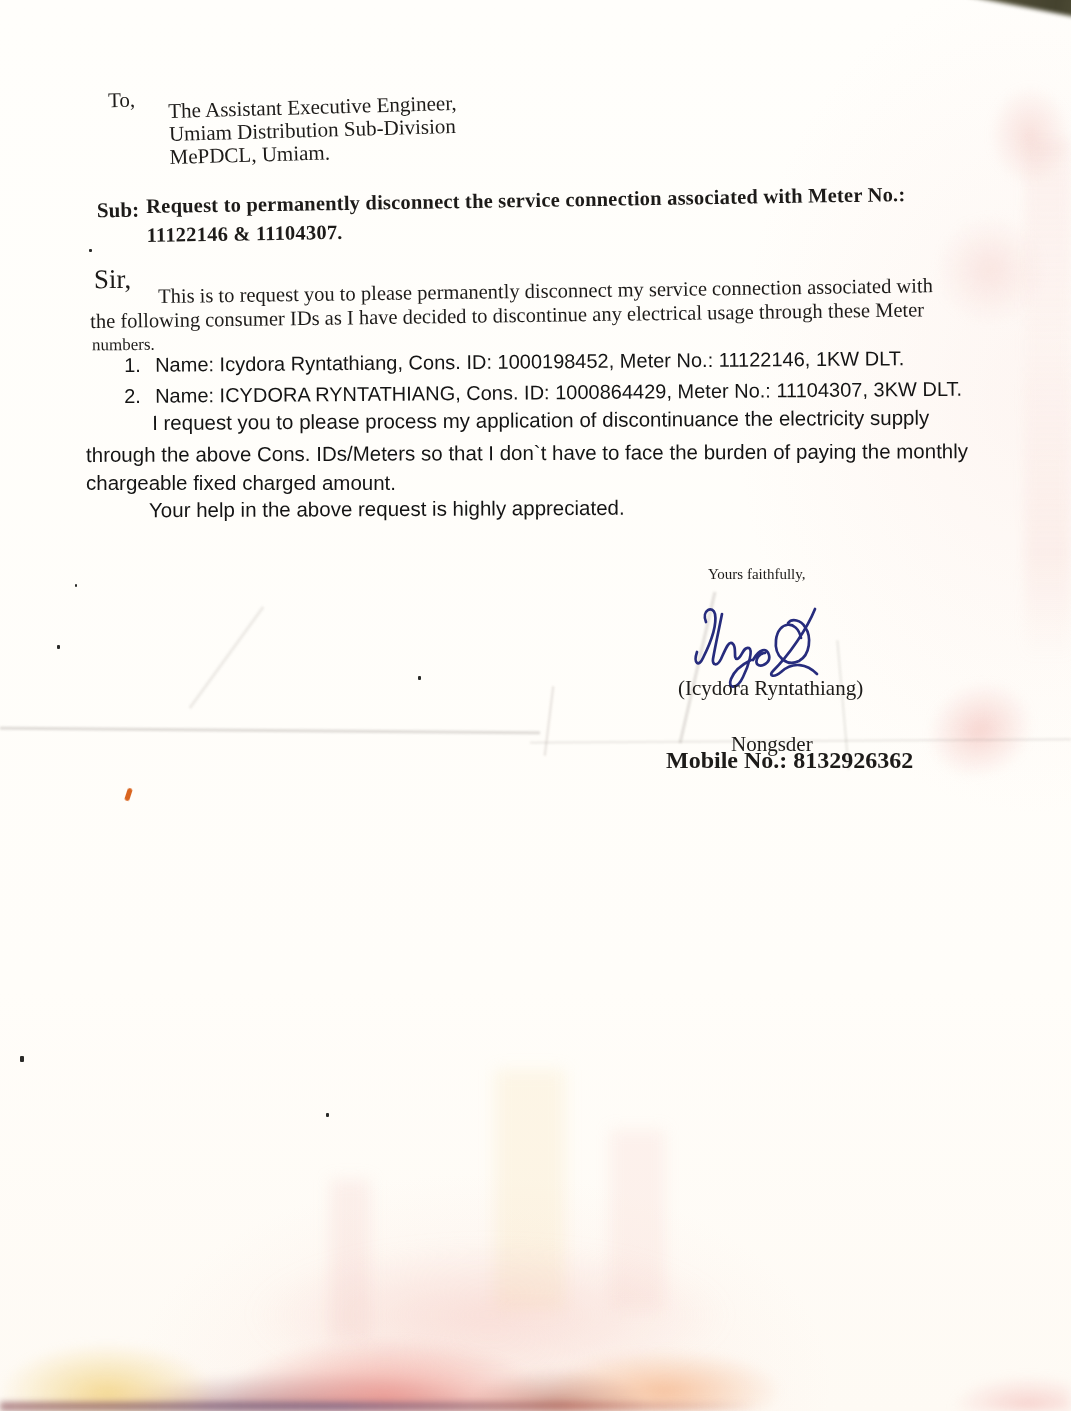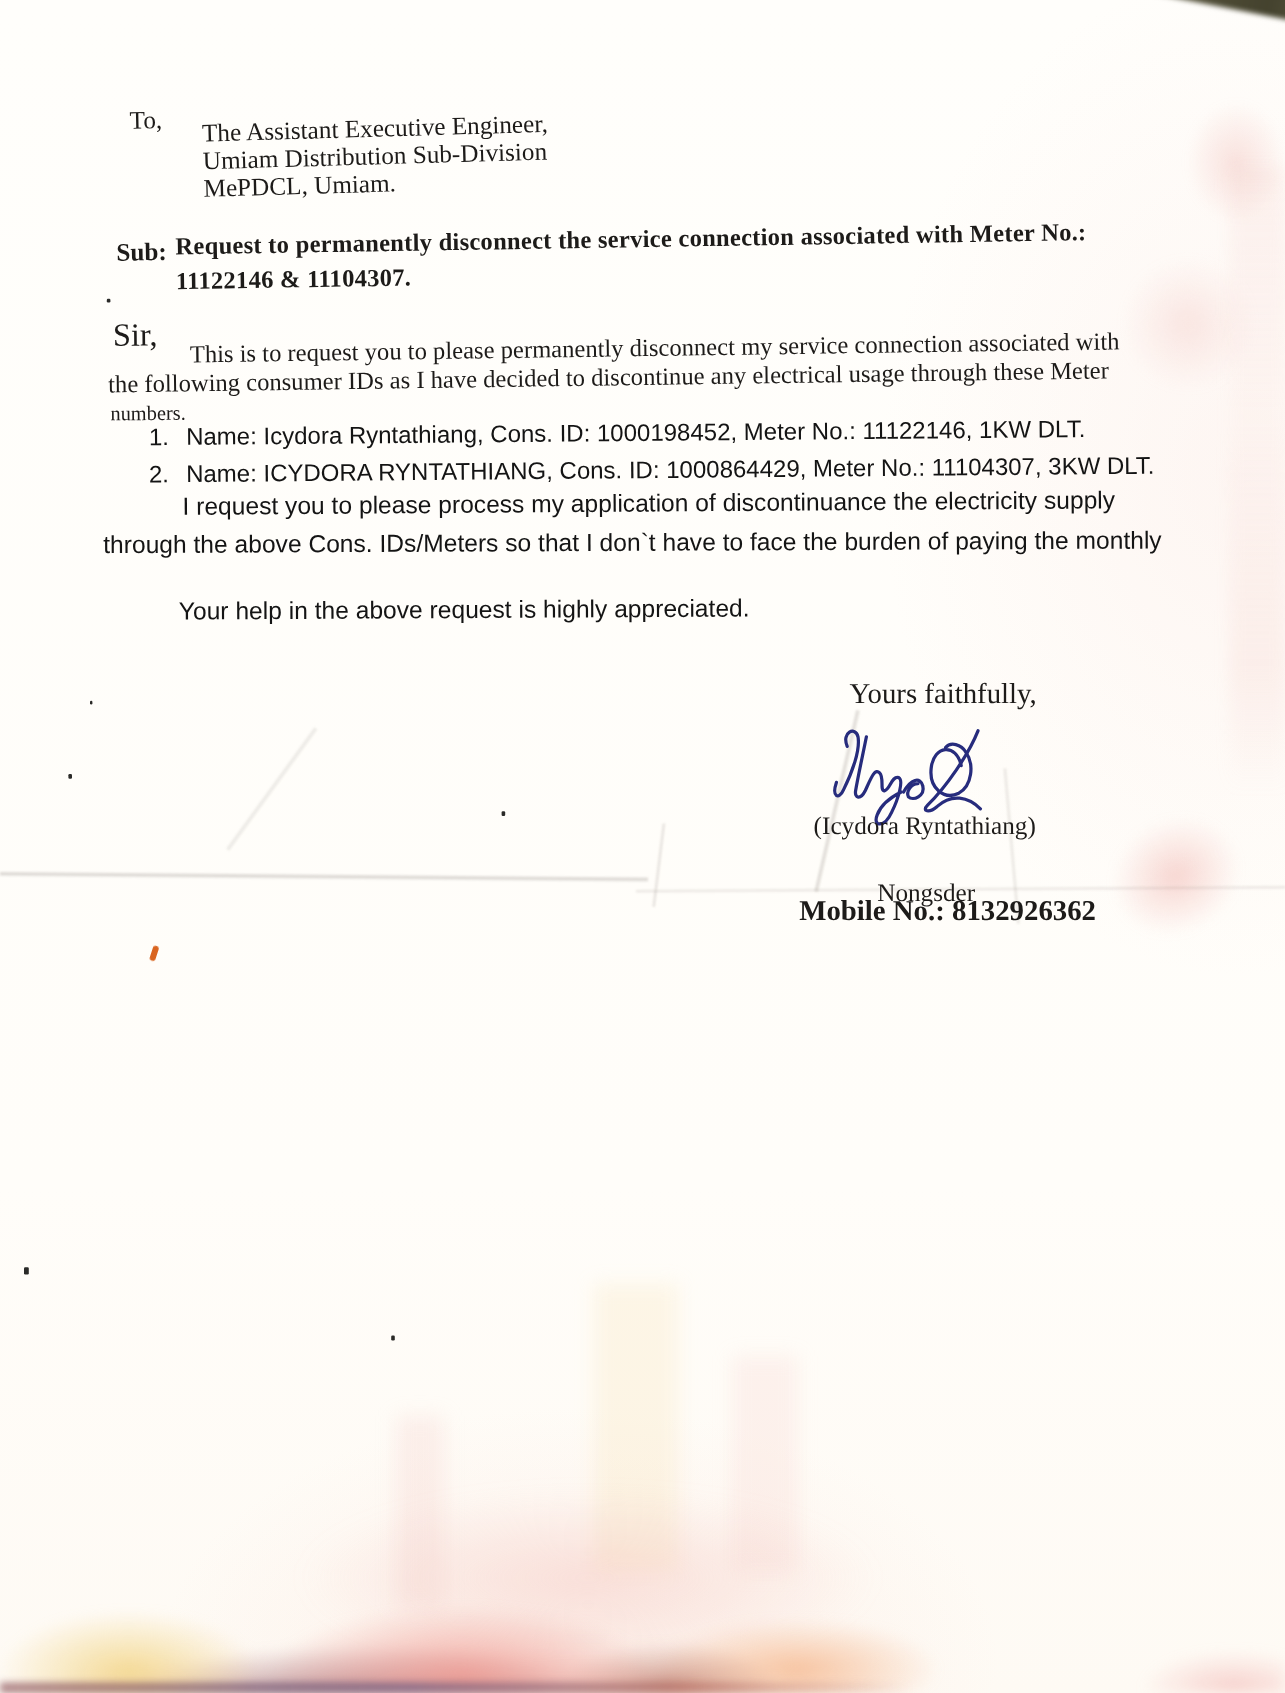--- a/index.html
+++ b/index.html
@@ -29,21 +29,21 @@
   .p1-l2{left:90px;top:310px;font-size:20.5px;transform:rotate(-.8deg);transform-origin:left top;}
   .p1-l3{left:92px;top:335px;font-size:17px;transform:rotate(-.5deg);}
   .list-row1{left:124px;top:354px;}
   .list-row2{left:124px;top:385px;}
   .list-row{font-size:20px;transform:rotate(-.5deg);transform-origin:left top;}
   .list-num{display:inline-block;width:31px;}
   .p2-l1{left:152px;top:411px;font-size:20.5px;transform:rotate(-.4deg);transform-origin:left top;}
   .p2-l2{left:86px;top:441px;font-size:20.5px;transform:rotate(-.25deg);}
   .p2-l3{left:86px;top:471px;font-size:20.5px;}
   .closing{left:149px;top:497px;font-size:20.5px;transform:rotate(-.3deg);}
-  .valediction{left:708px;top:566px;font-size:24px;text-align:right;}
+  .valediction{left:708px;top:566px;font-size:15px;text-align:right;}
   .sig-name{left:678px;top:676px;font-size:21px;font-family:Liberation Serif, serif;}
   .sig-place{left:731px;top:712px;font-size:21px;margin-top:20px;}
   .sig-mobile{left:666px;top:747px;font-size:24px;font-weight:600;}
 
   
   .signature{left:668px;top:602px;width:160px;height:100px;}
 
   
   .artifact{position:absolute;pointer-events:none;}
   .corner-dark{left:925px;top:-16px;width:190px;height:22px;
@@ -146,20 +146,21 @@
 
   <div class="abs sans list-row list-row1">
     <span class="list-num">1.</span><span>Name: Icydora Ryntathiang, Cons. ID: 1000198452, Meter No.: 11122146, 1KW DLT.</span>
   </div>
   <div class="abs sans list-row list-row2">
     <span class="list-num">2.</span><span>Name: ICYDORA RYNTATHIANG, Cons. ID: 1000864429, Meter No.: 11104307, 3KW DLT.</span>
   </div>
 
   <div class="abs sans p2-l1">I request you to please process my application of discontinuance the electricity supply</div>
   <div class="abs sans p2-l2">through the above Cons. IDs/Meters so that I don`t have to face the burden of paying the monthly</div>
+  <div class="abs sans p2-l3">chargeable fixed charged amount.</div>
 
   <div class="abs sans closing">Your help in the above request is highly appreciated.</div>
 
   <div class="abs serif valediction">Yours faithfully,</div>
 
   <svg class="abs signature" viewBox="0 0 160 100" fill="none" stroke="#272c7d" stroke-width="2.7" stroke-linecap="round" stroke-linejoin="round">
     <path d="M38,20 C33,8 45,3 47,12 C49,23 42,42 35,56 C31,65 25,62 29,50"></path>
     <path d="M54,12 C51,27 47,45 45,57 C44,63 49,65 53,57 C58,46 61,38 65,42 C69,46 65,57 69,57 C74,56 75,44 81,46 C85,48 81,63 75,75 C69,88 59,87 63,77 C66,69 75,62 83,58"></path>
     <path d="M85,58 C91,47 99,45 101,53 C103,61 93,66 89,62 C87,58 91,51 97,51"></path>
     <path d="M133,36 C129,17 110,19 108,38 C106,55 119,65 131,59 C142,53 144,35 137,25 C133,18 124,16 120,21"></path>

